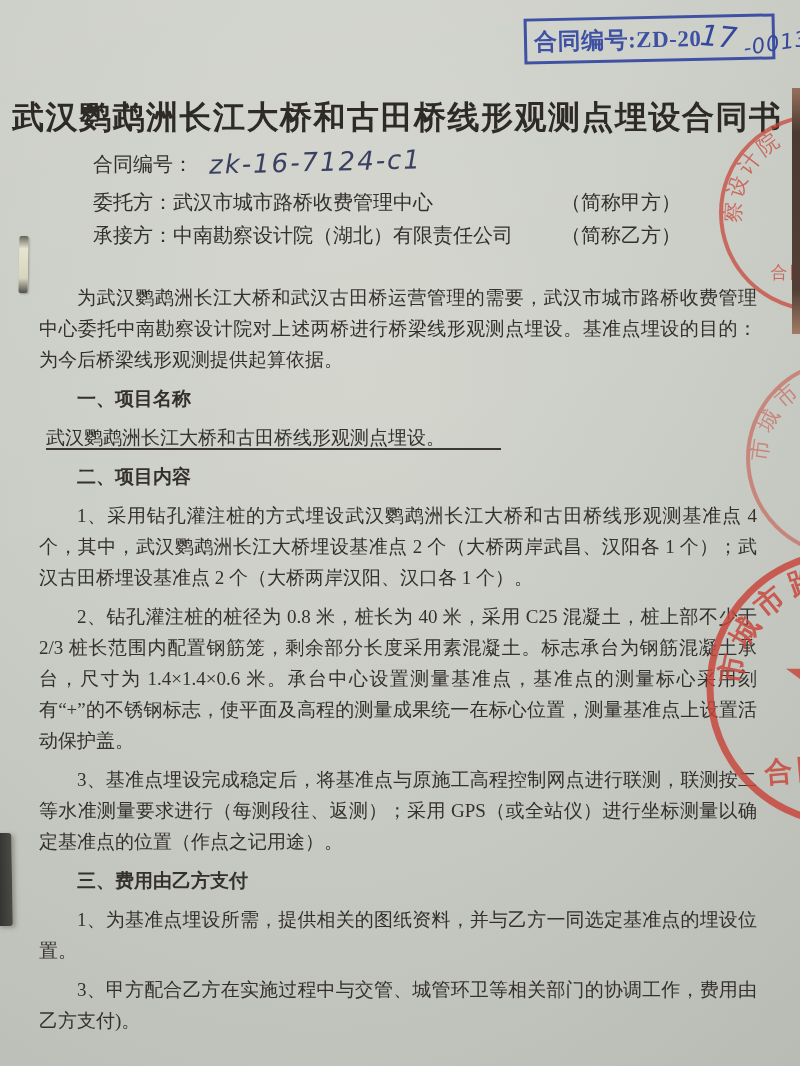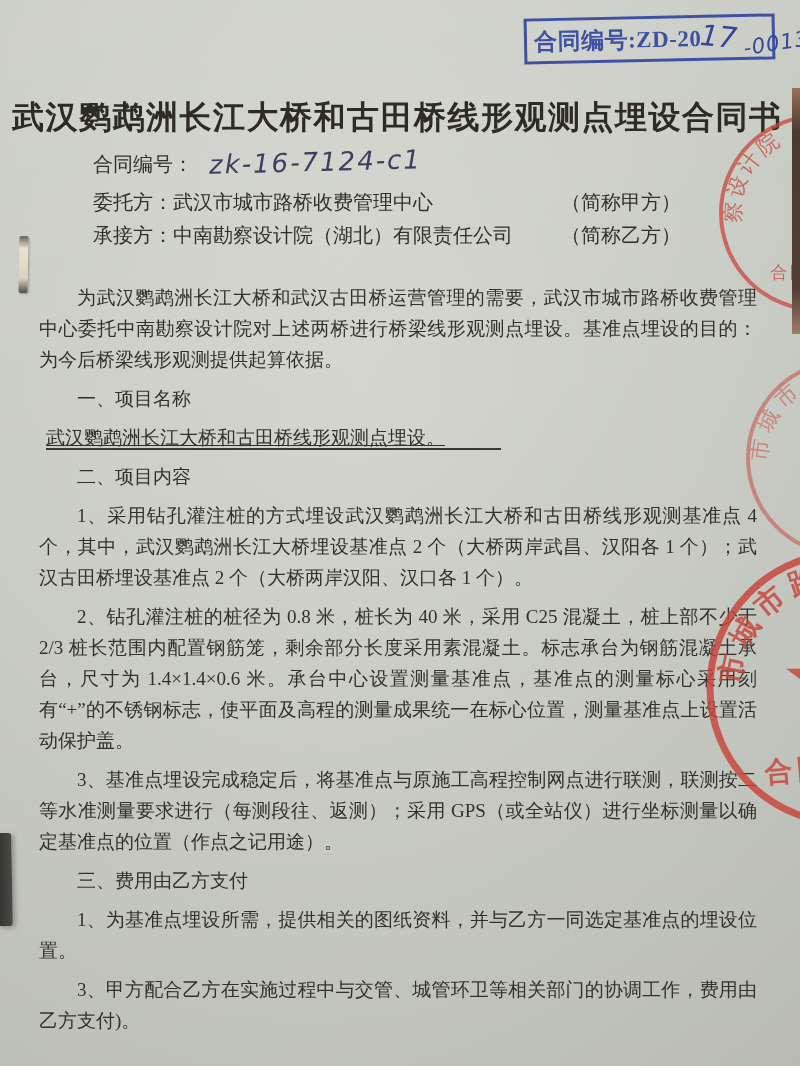--- a/index.html
+++ b/index.html
@@ -43,23 +43,23 @@
     font-family:"DejaVu Sans",sans-serif;font-style:italic;
     font-size:26px;color:#3a4160;letter-spacing:2px;
     display:inline-block;transform:rotate(-1.5deg);margin-left:16px;
   }
 
   .doc-body{
     position:absolute;left:31px;right:35px;top:274px;
     font-size:19px;line-height:31px;text-align:justify;
   }
   .doc-body p{margin:8px;text-indent:2em;}
-  .heading{font-weight:normal;}
+  .heading{font-weight:bold;}
   .project-name{text-indent:0 !important;padding-left:7px;}
-  .underlined{border-bottom:2px solid #3b3733;padding-right:56px;text-decoration:underline;}
+  .underlined{border-bottom:2px solid #3b3733;padding-right:56px;}
 
   
   .seal{position:absolute;pointer-events:none;}
   .seal-a{left:713px;top:108px;opacity:0.72;}
   .seal-b{left:740px;top:353px;opacity:0.50;}
   .seal-c{left:700px;top:543px;opacity:0.82;}
   .seal text{fill:#c8443a;font-family:"Liberation Serif","DejaVu Serif",serif;}
 
   
   .pin1{

